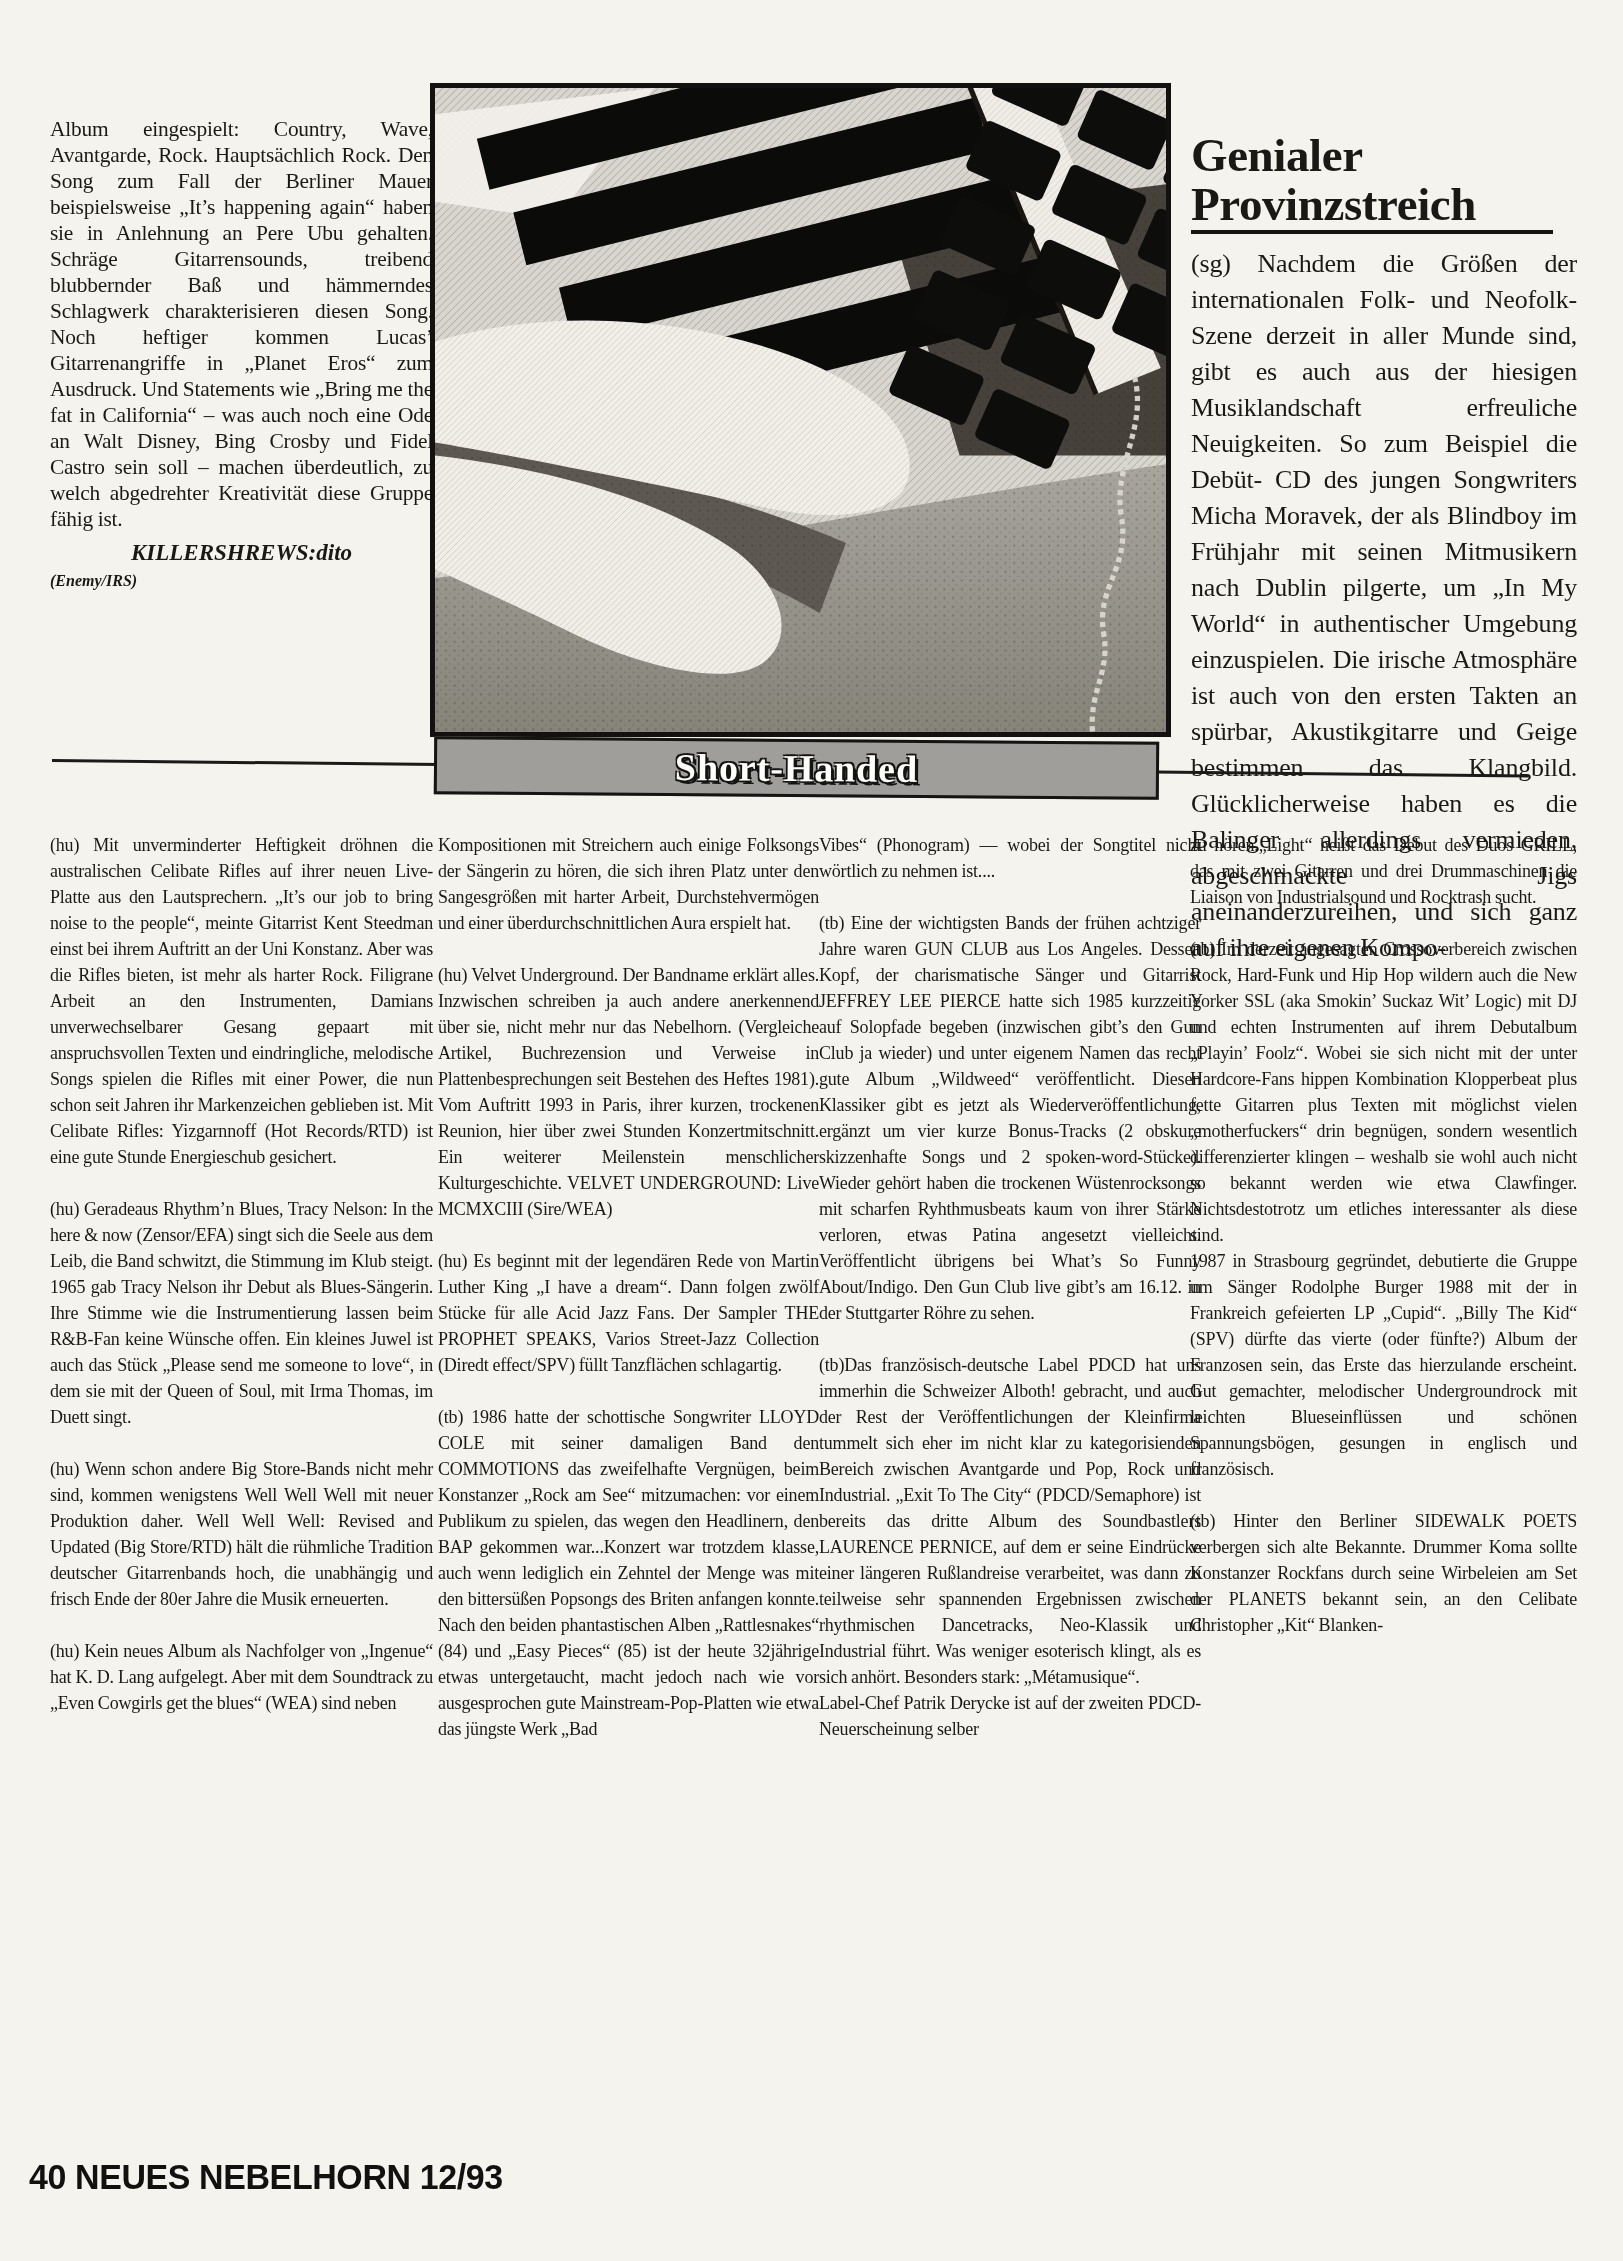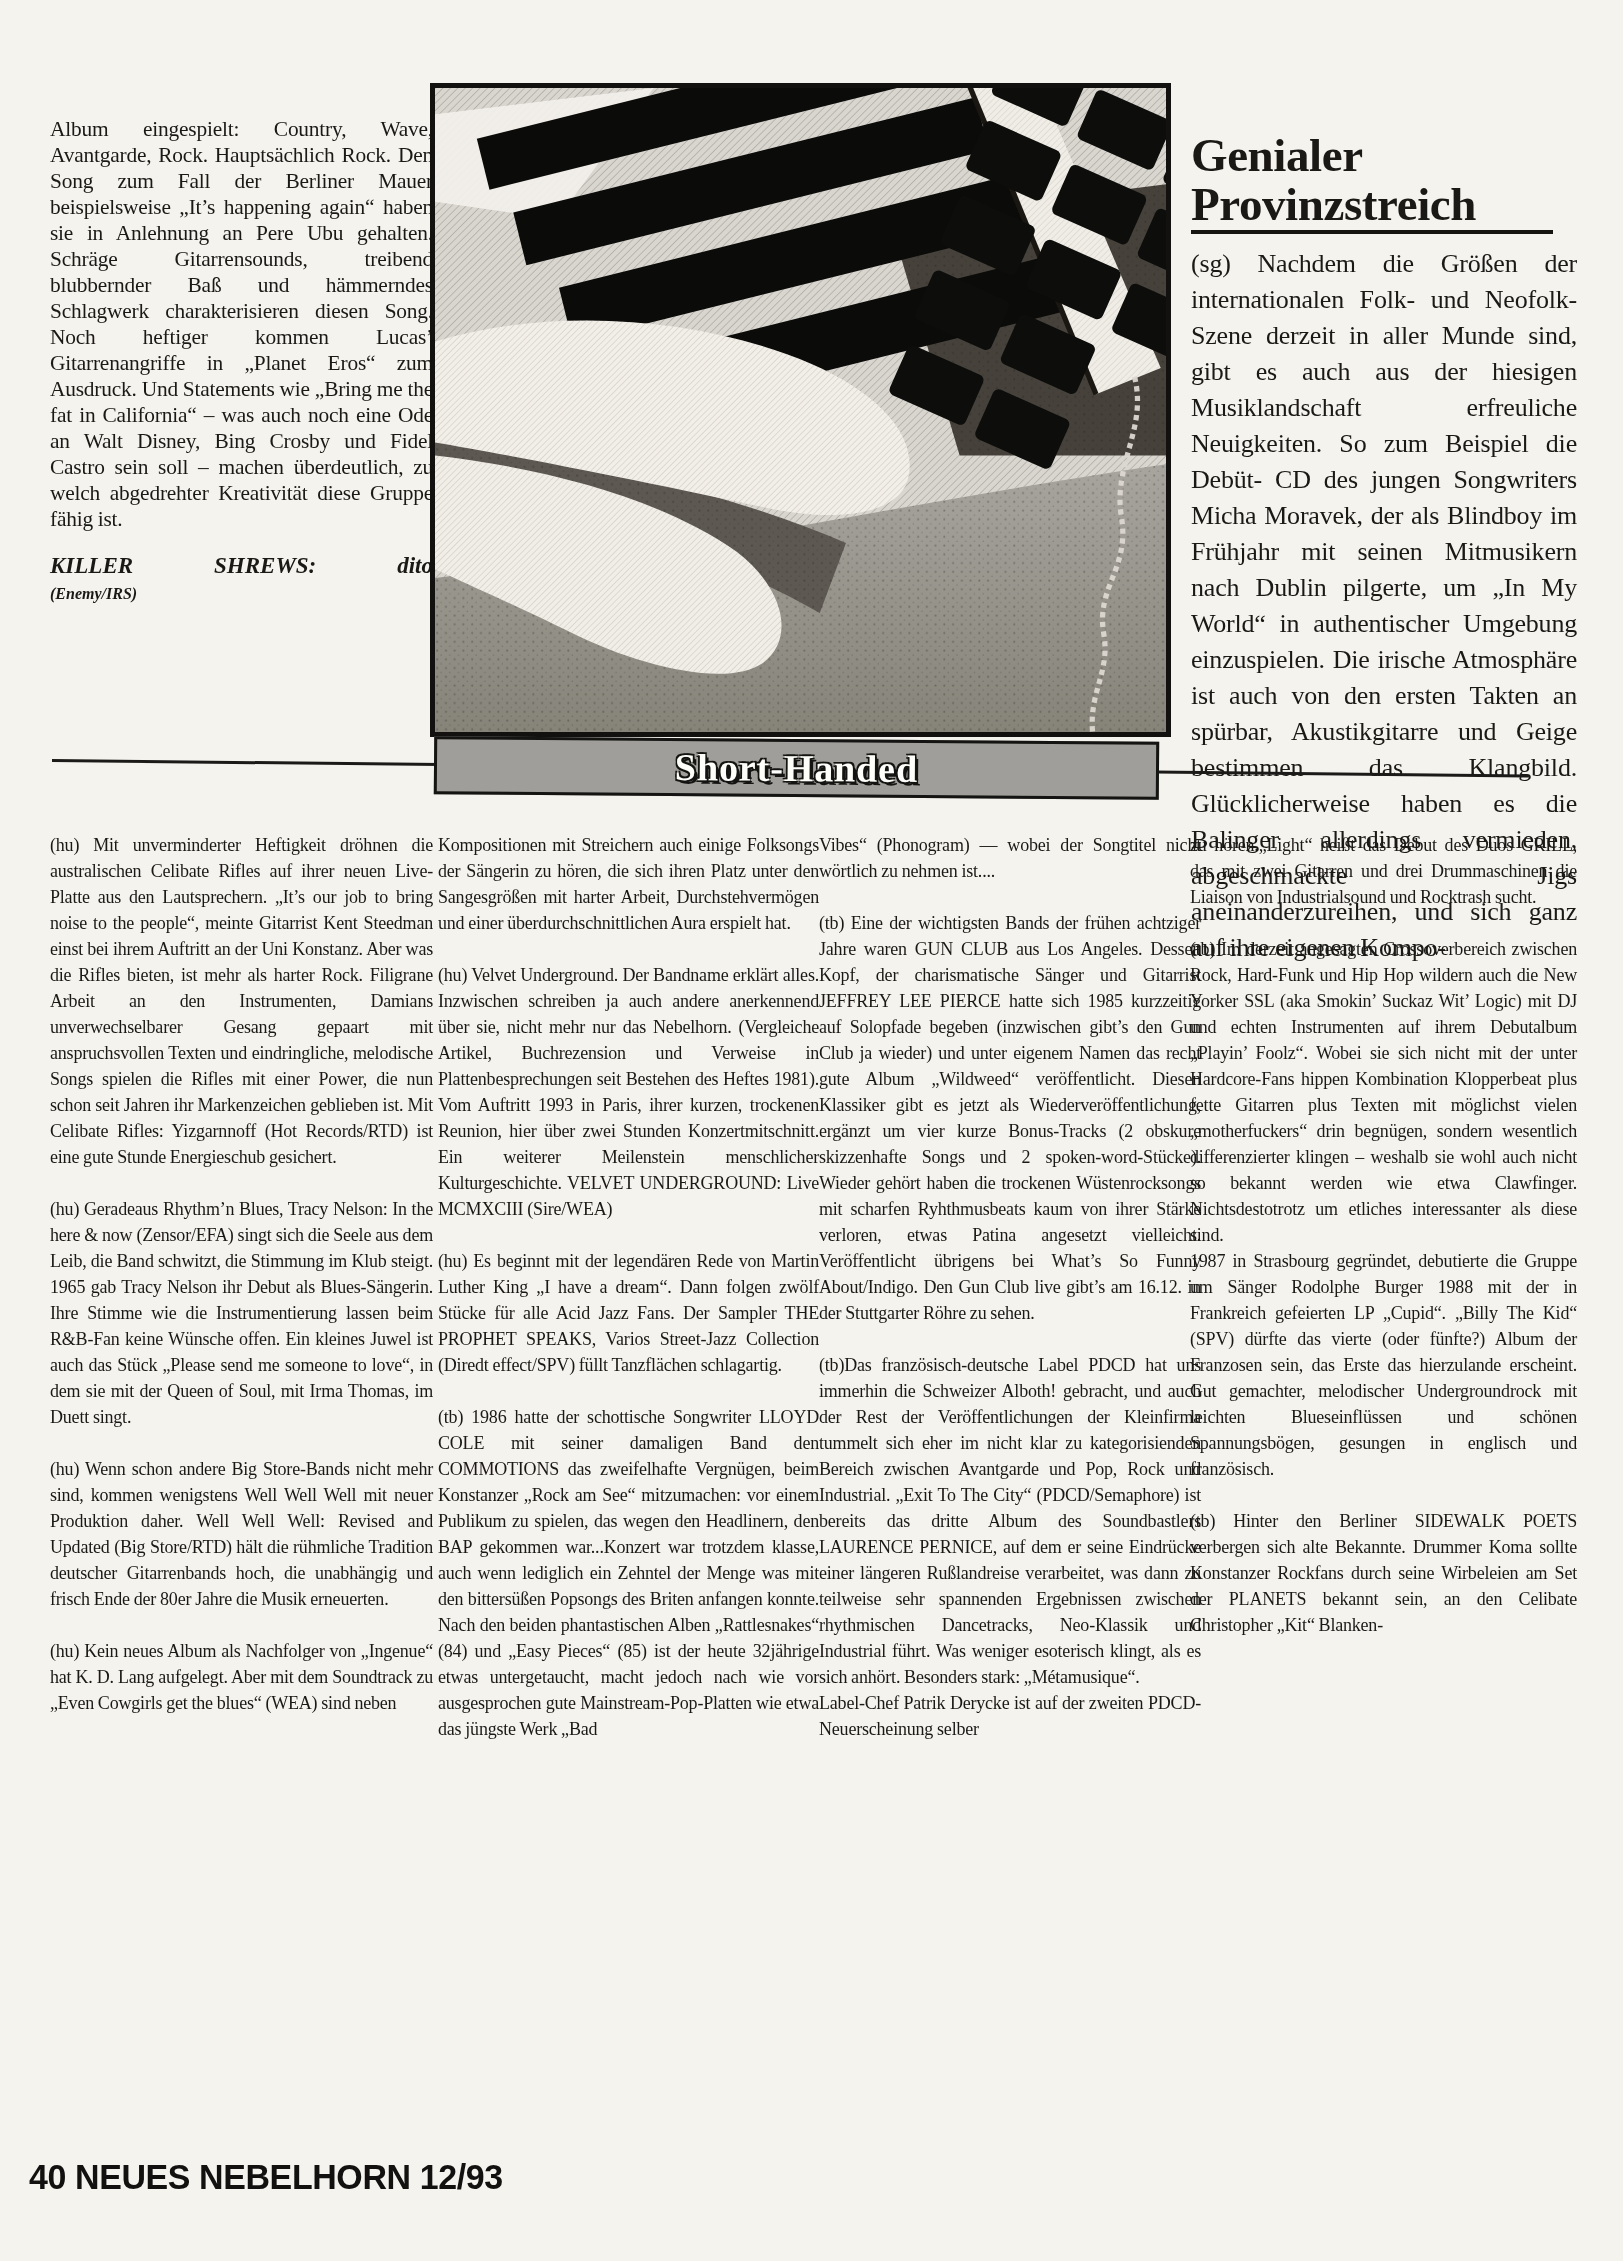--- a/index.html
+++ b/index.html
@@ -19,23 +19,23 @@
     hyphens:auto;-webkit-hyphens:auto;
     letter-spacing:-0.2px;word-spacing:-0.4px;
     margin:0;
   }
   
   .tl{
     position:absolute;left:50px;top:116px;width:383px;
     font-size:21.4px;line-height:26px;
   }
   .credit{
-    display:flex;justify-content:space-between;
+    display:flex;justify-content:center;
     font-weight:bold;font-style:italic;
-    font-size:23px;line-height:28px;margin-top:20px;
+    font-size:23px;line-height:28px;margin-top:7px;
   }
   .credit-label{
     font-weight:bold;font-style:italic;
     font-size:16px;line-height:28px;
   }
   
   .photo{
     position:absolute;left:430px;top:83px;margin:0;
     width:741px;height:654px;box-sizing:border-box;
     border:5.2px solid #121110;background:#d9d6d0;

